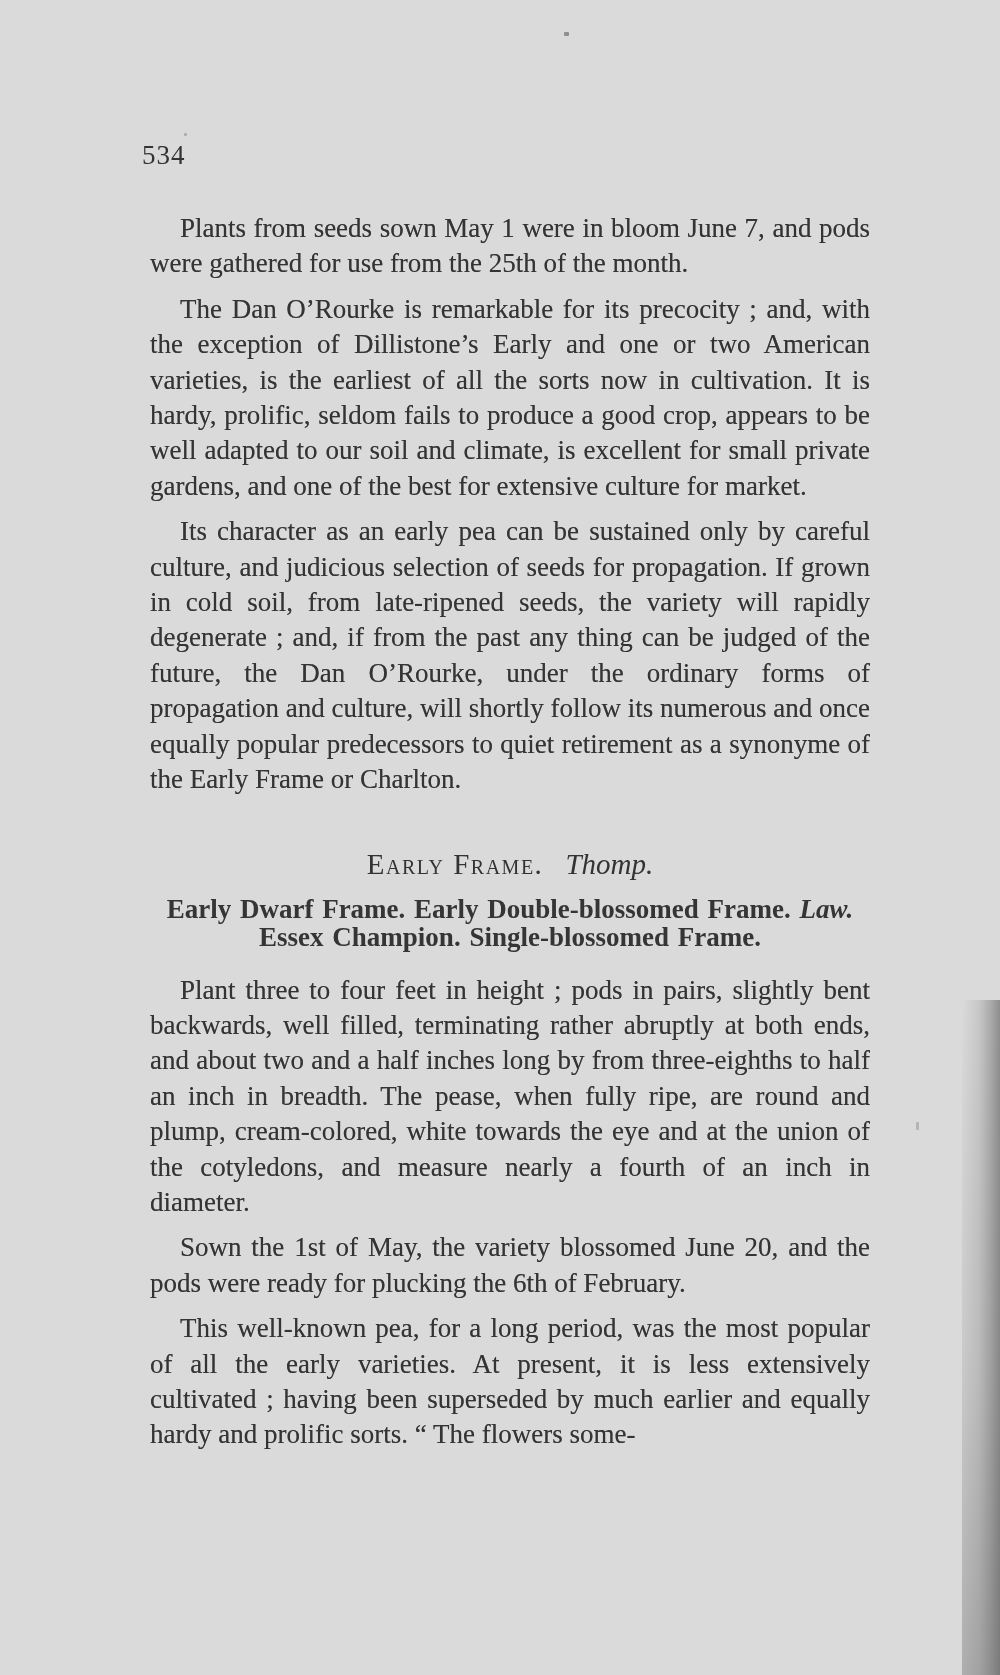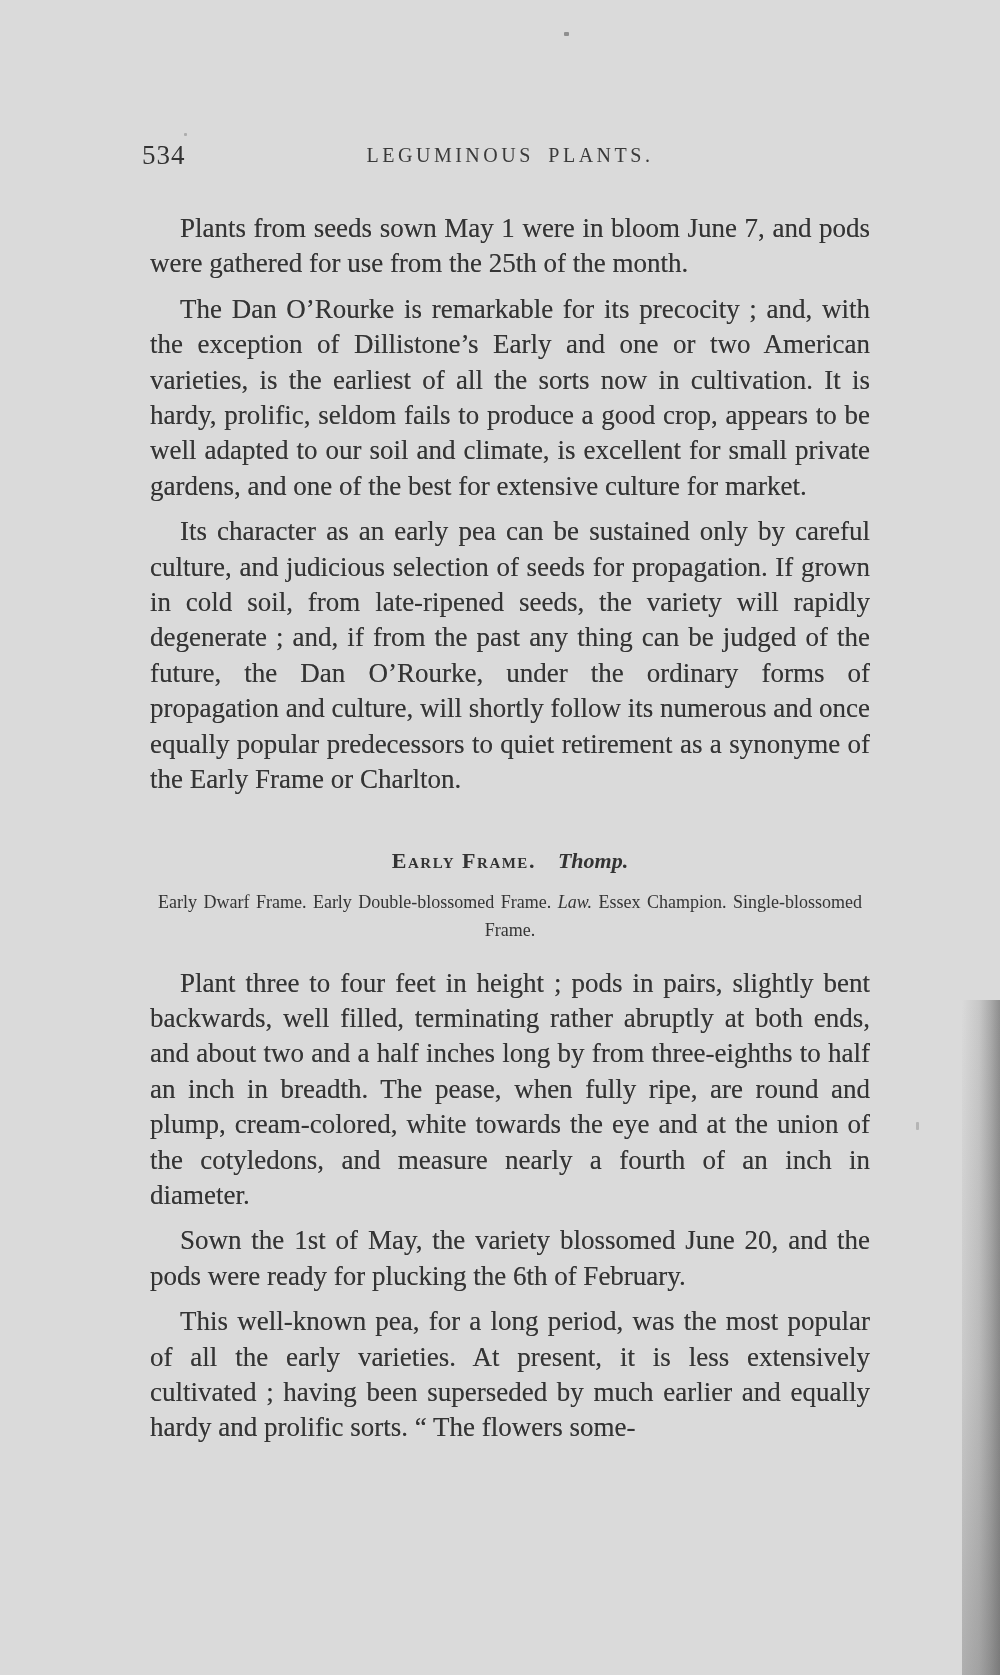--- a/index.html
+++ b/index.html
@@ -47,40 +47,40 @@
     text-shadow: 0 0 0.5px rgba(55,55,55,0.55);
   }
   .body-text p {
     margin: 10px;
     text-indent: 30px;
     font-family: Liberation Serif, serif;
   }
   .section-heading {
     margin-top: 50px;
     text-align: center;
-    font-size: 22px;
+    font-size: 29px;
     color: #333333;
-    font-weight: bold;
   }
   .species-name {
     font-variant: small-caps;
     letter-spacing: 1.5px;
   }
   .authority-name {
     font-style: italic;
     margin-left: 22px;
   }
   .synonym-line {
     margin: 14px auto 0 auto;
     max-width: 730px;
     text-align: center;
-    font-size: 18px;
+    font-size: 27px;
     line-height: 28px;
     word-spacing: 2px;
     color: #353535;
+    font-weight: bold;
   }
   .syn-italic { font-style: italic; }
   .lower-text { margin-top: 22px; }
   .binding-shadow {
     position: absolute;
     right: 0;
     top: 1000px;
     bottom: 0;
     width: 38px;
     background: linear-gradient(to right,
@@ -107,21 +107,20 @@
   .speck-2 { left: 184px; top: 133px; width: 3px; height: 3px; opacity: 0.6; }
   .speck-3 { left: 916px; top: 1122px; width: 3px; height: 8px; opacity: 0.5; }
 </style>
 </head>
 <body>
 
 <div class="page-column">
 
   <div class="running-header">
     <span class="page-number">534</span>
-    <div class="running-head">LEGUMINOUS PLANTS.</div>
   </div>
 
   <div class="body-text">
     <p>Plants from seeds sown May 1 were in bloom June 7, and pods were gathered for use from the 25th of the month.</p>
     <p>The Dan O’Rourke is remarkable for its precocity ; and, with the exception of Dillistone’s Early and one or two American varieties, is the earliest of all the sorts now in cultivation.  It is hardy, prolific, seldom fails to produce a good crop, appears to be well adapted to our soil and climate, is excellent for small private gardens, and one of the best for extensive culture for market.</p>
     <p>Its character as an early pea can be sustained only by careful culture, and judicious selection of seeds for propagation. If grown in cold soil, from late-ripened seeds, the variety will rapidly degenerate ; and, if from the past any thing can be judged of the future, the Dan O’Rourke, under the ordinary forms of propagation and culture, will shortly follow its numerous and once equally popular predecessors to quiet retirement as a synonyme of the Early Frame or Charlton.</p>
   </div>
 
   <div class="section-heading">
     <span class="species-name">Early Frame.</span><span class="authority-name">Thomp.</span>

